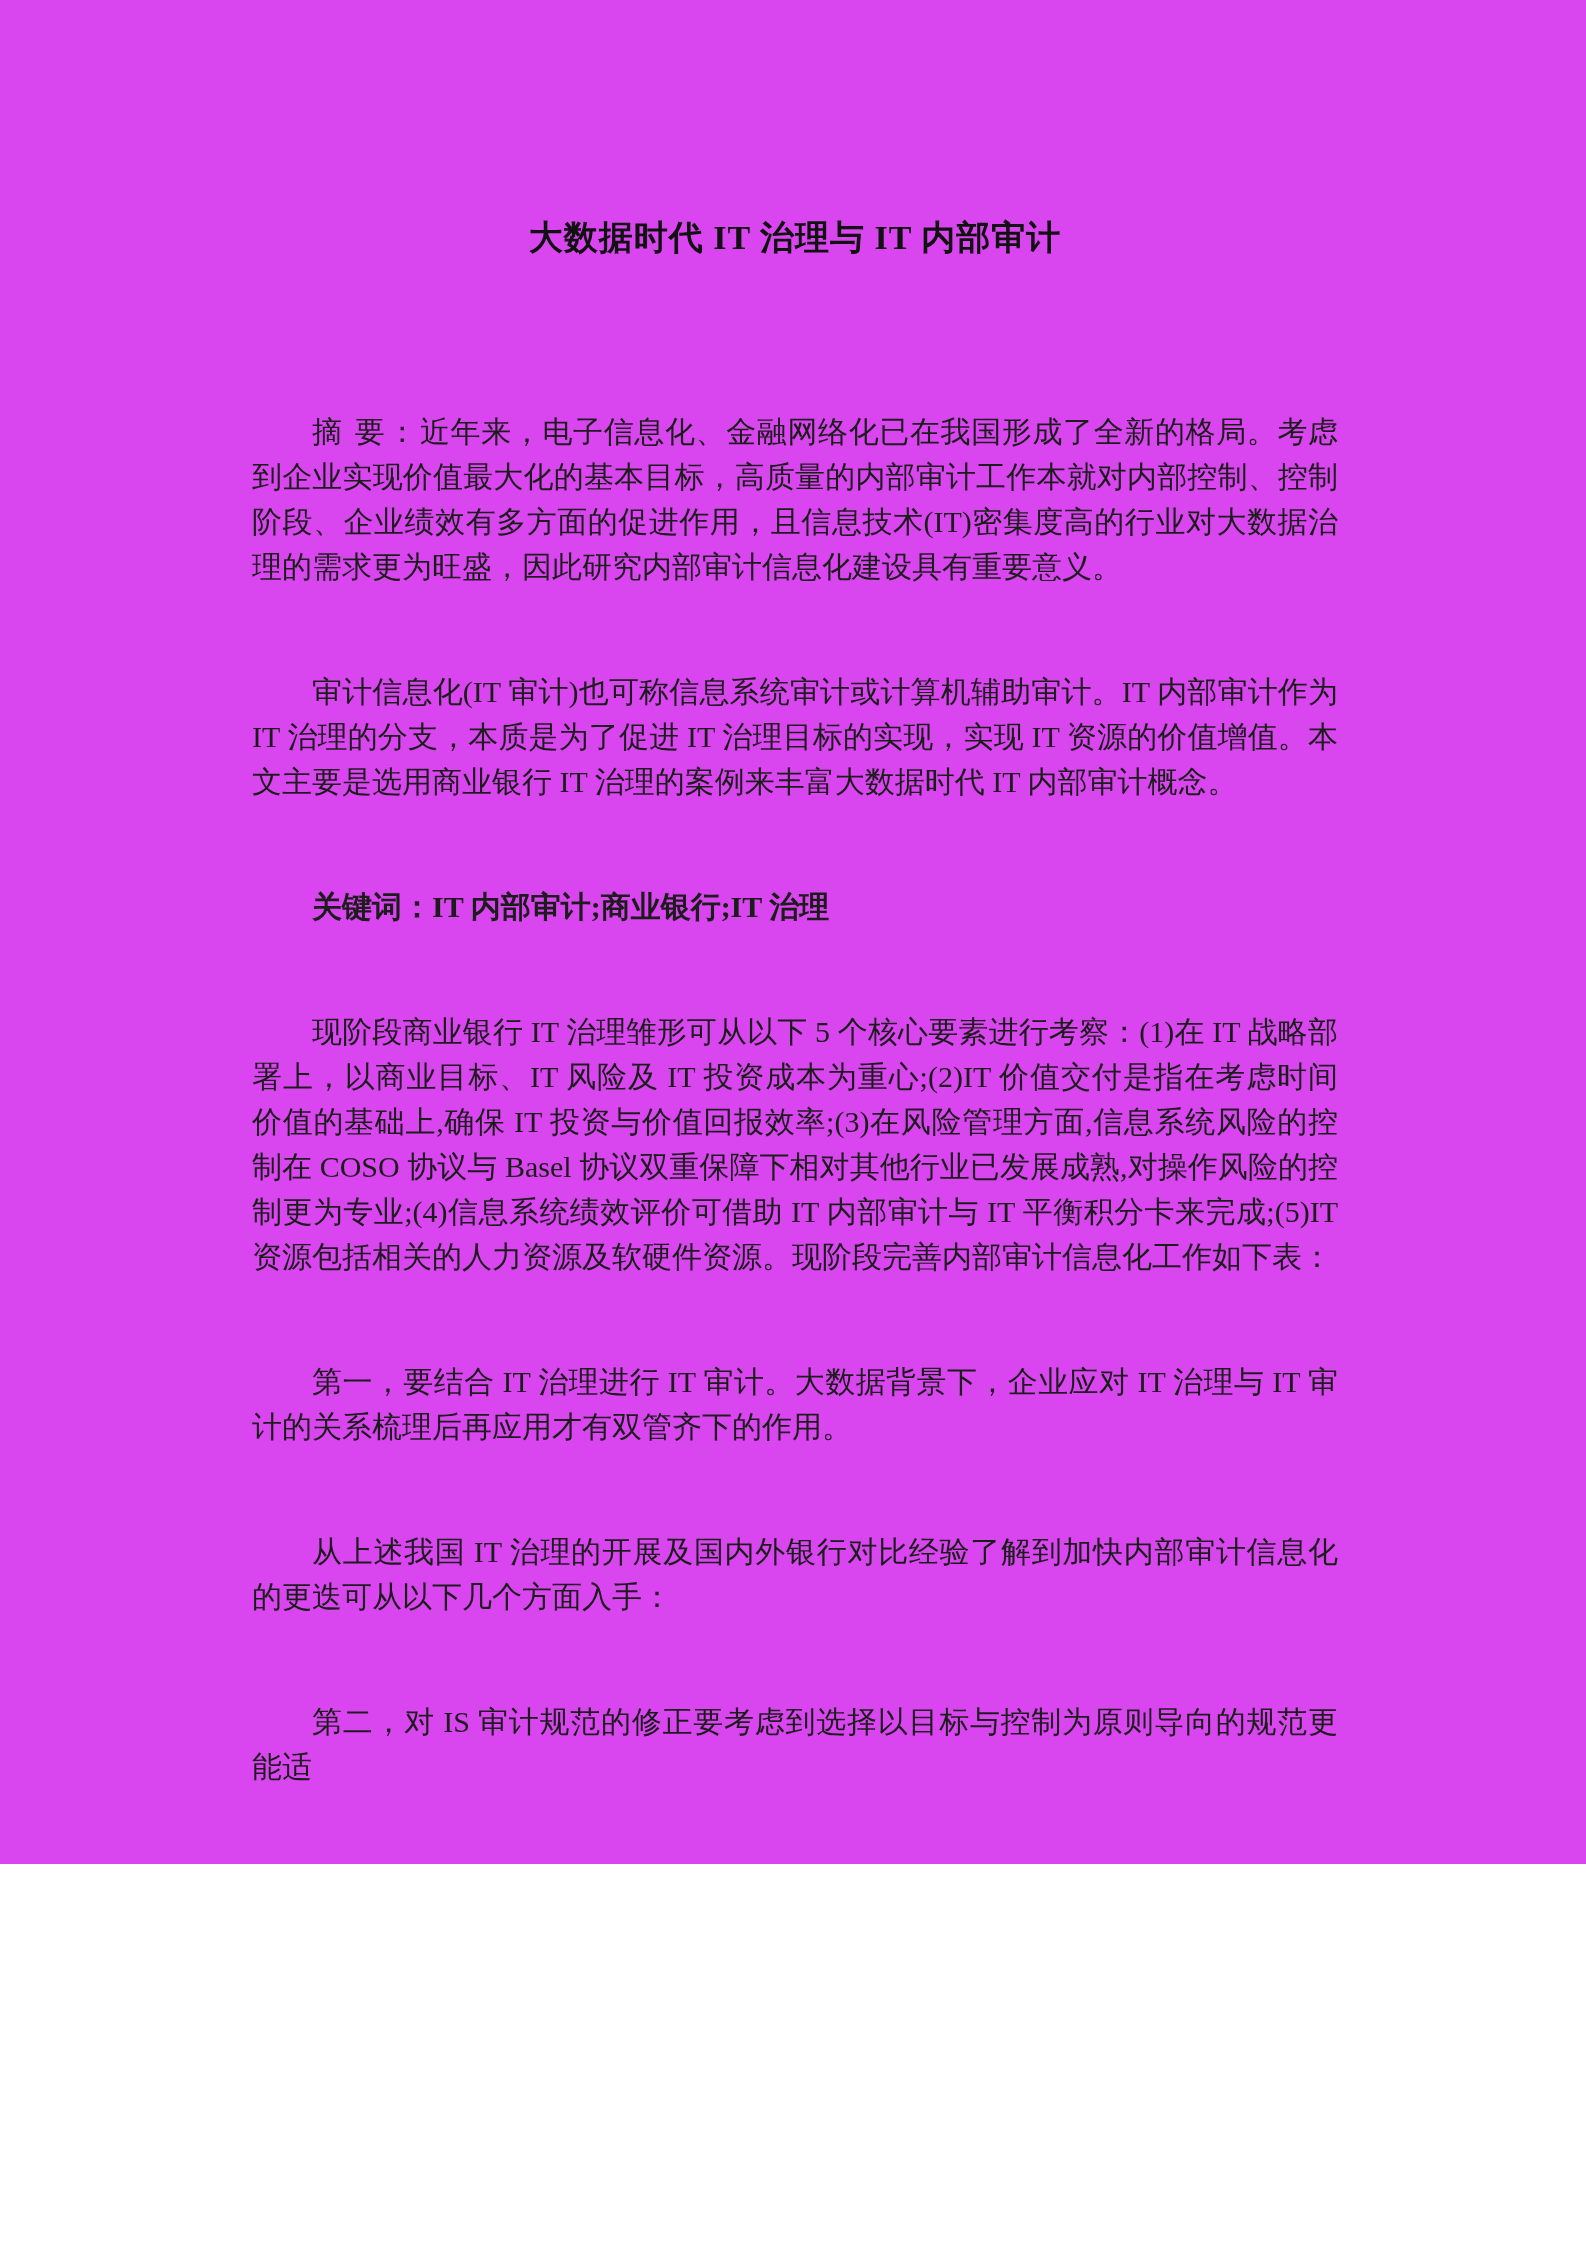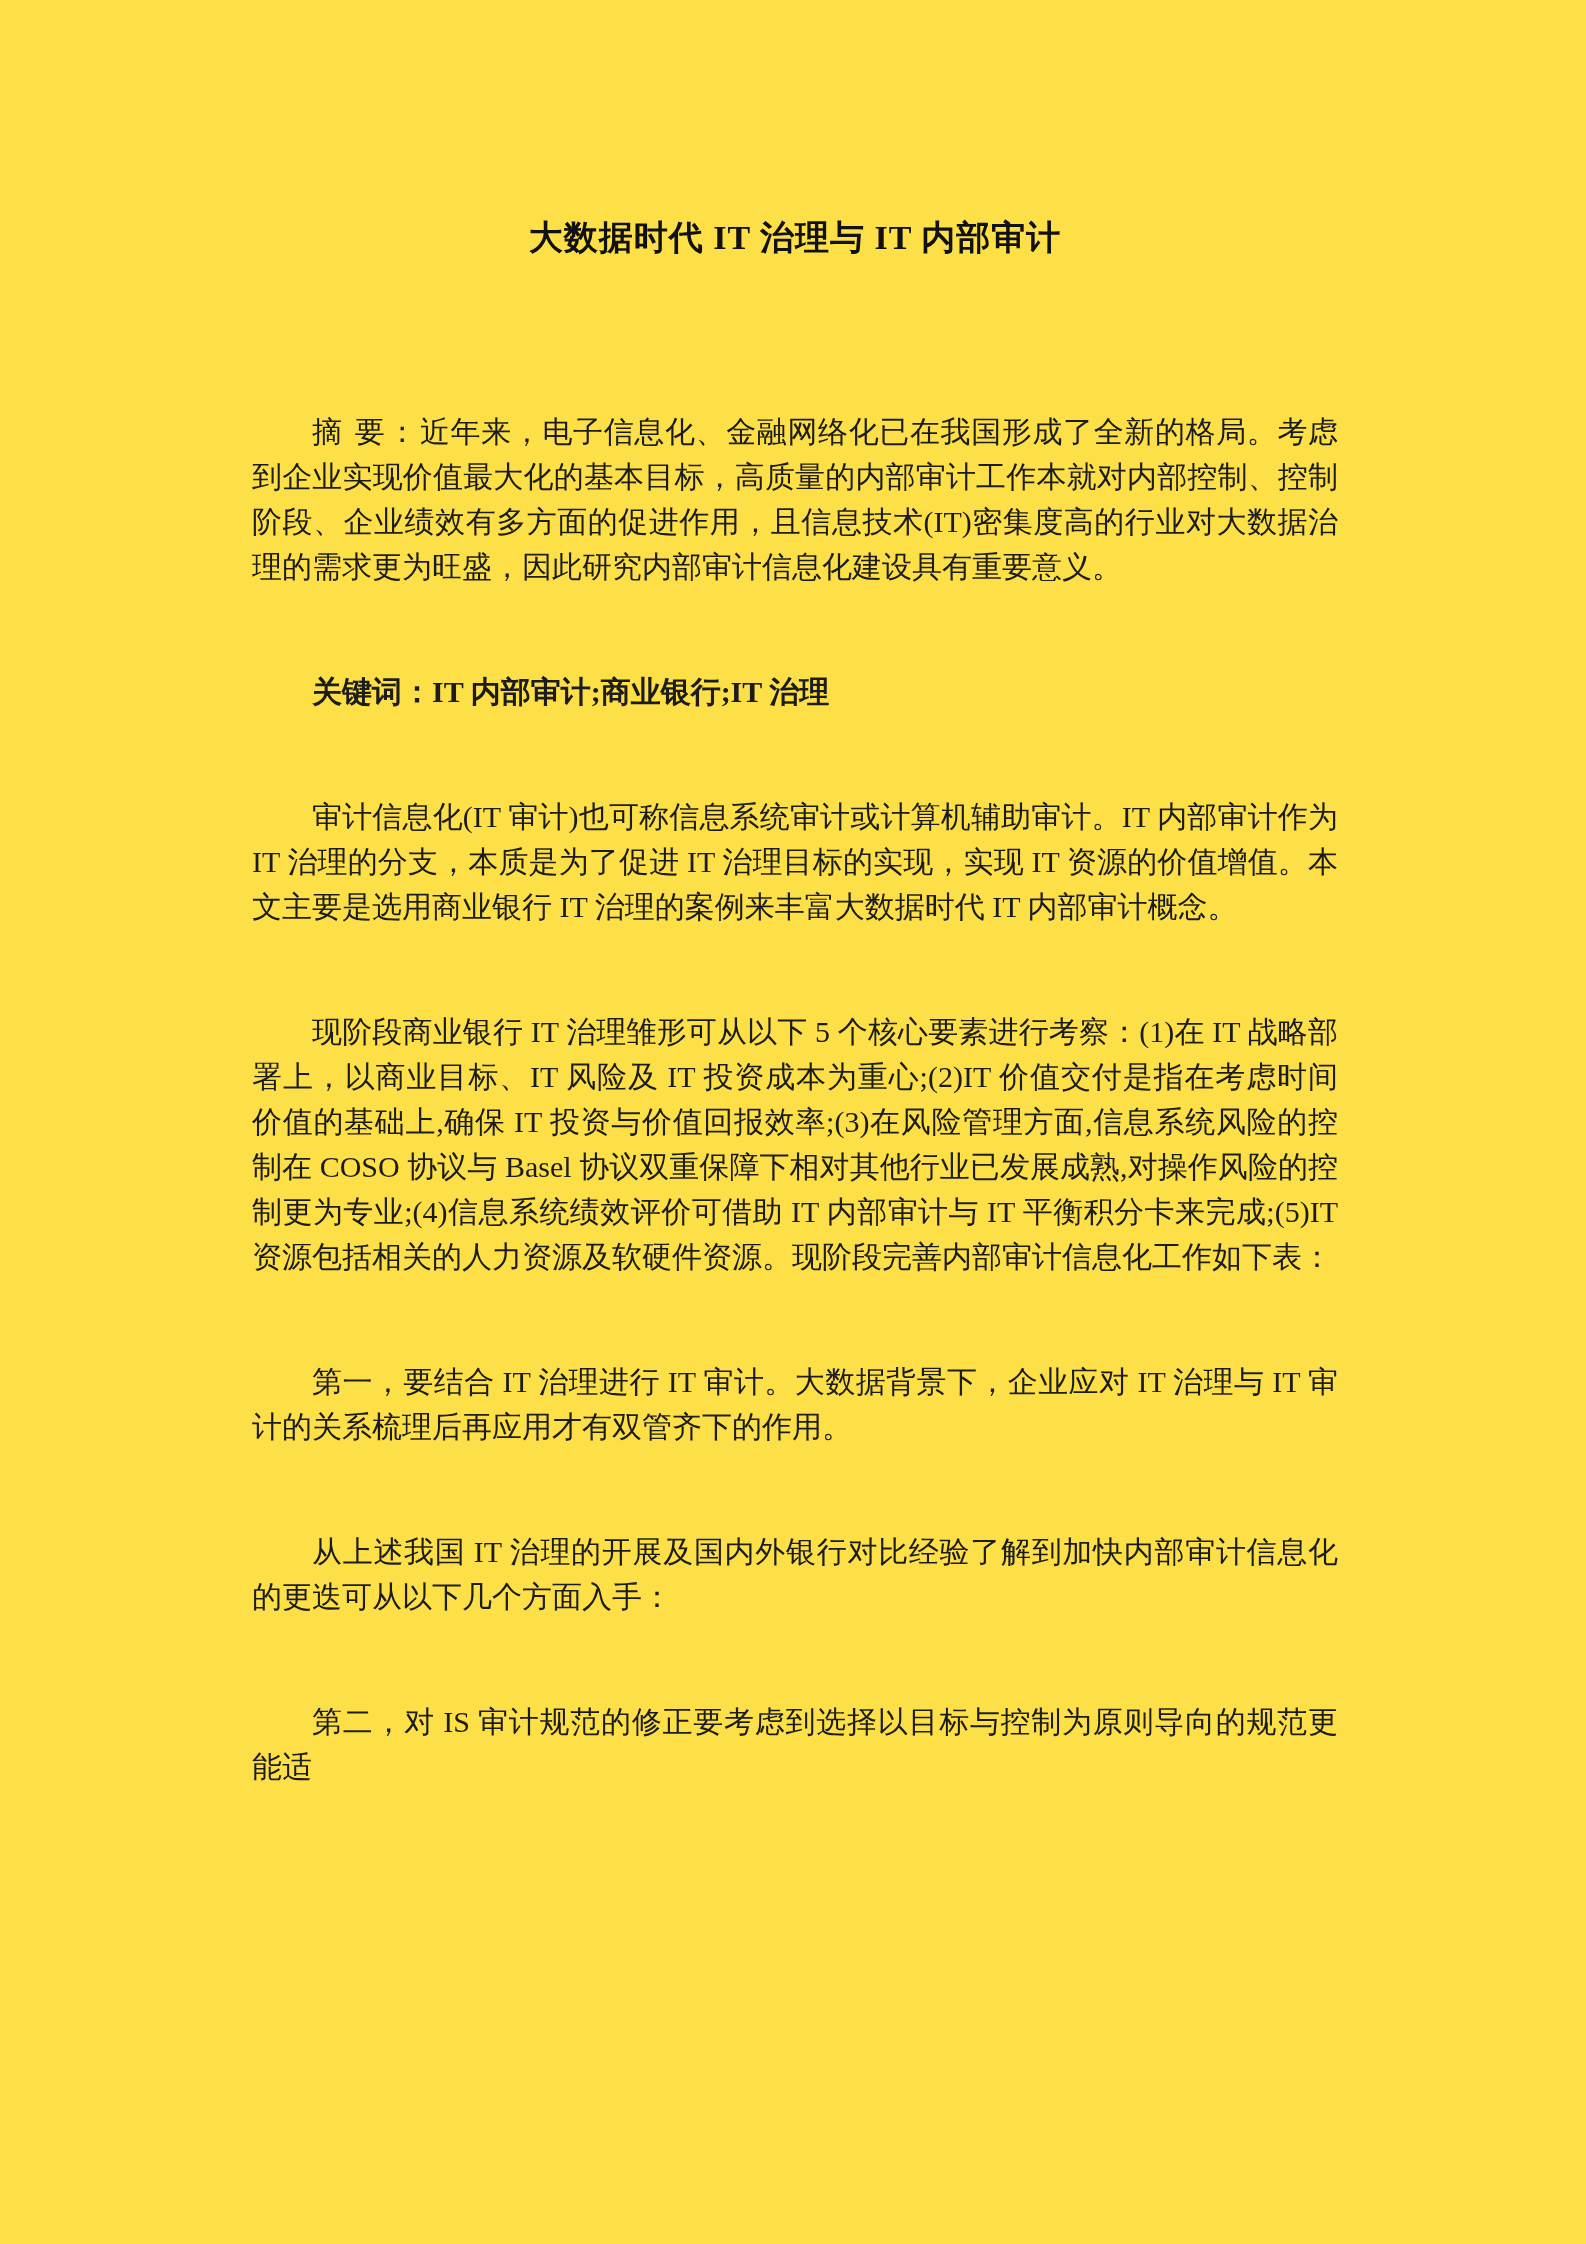--- a/index.html
+++ b/index.html
@@ -3,22 +3,22 @@
 <meta charset="utf-8">
 <style>
   html, body {
     margin: 0;
     padding: 0;
     background: #ffffff;
   }
   .page {
     position: relative;
     width: 1586px;
-    height: 2244px;
-    background: #fde047;
+    height: 1864px;
+    background: #d946ef;
     color: #1a1a1a;
     font-family: "Liberation Serif", "DejaVu Serif", serif;
     overflow: hidden;
     box-sizing: border-box;
     padding: 215px 248px 0 252px;
   }
   .doc-title {
     font-size: 34px;
     font-weight: bold;
     text-align: center;
@@ -47,23 +47,23 @@
 <body>
 
 <div class="page">
 
   <h1 class="doc-title">大数据时代 IT 治理与 IT 内部审计</h1>
 
   <p class="para">
     <span class="abstract-label">摘 要：</span><span>近年来，电子信息化、金融网络化已在我国形成了全新的格局。考虑到企业实现价值最大化的基本目标，高质量的内部审计工作本就对内部控制、控制阶段、企业绩效有多方面的促进作用，且信息技术(IT)密集度高的行业对大数据治理的需求更为旺盛，因此研究内部审计信息化建设具有重要意义。</span>
   </p>
 
+  <p class="para">审计信息化(IT 审计)也可称信息系统审计或计算机辅助审计。IT 内部审计作为 IT 治理的分支，本质是为了促进 IT 治理目标的实现，实现 IT 资源的价值增值。本文主要是选用商业银行 IT 治理的案例来丰富大数据时代 IT 内部审计概念。</p>
+
   <p class="para bold">关键词：IT 内部审计;商业银行;IT 治理</p>
-
-  <p class="para">审计信息化(IT 审计)也可称信息系统审计或计算机辅助审计。IT 内部审计作为 IT 治理的分支，本质是为了促进 IT 治理目标的实现，实现 IT 资源的价值增值。本文主要是选用商业银行 IT 治理的案例来丰富大数据时代 IT 内部审计概念。</p>
 
   <p class="para">现阶段商业银行 IT 治理雏形可从以下 5 个核心要素进行考察：(1)在 IT 战略部署上，以商业目标、IT 风险及 IT 投资成本为重心;(2)IT 价值交付是指在考虑时间价值的基础上,确保 IT 投资与价值回报效率;(3)在风险管理方面,信息系统风险的控制在 COSO 协议与 Basel 协议双重保障下相对其他行业已发展成熟,对操作风险的控制更为专业;(4)信息系统绩效评价可借助 IT 内部审计与 IT 平衡积分卡来完成;(5)IT 资源包括相关的人力资源及软硬件资源。现阶段完善内部审计信息化工作如下表：</p>
 
 
   <p class="para">第一，要结合 IT 治理进行 IT 审计。大数据背景下，企业应对 IT 治理与 IT 审计的关系梳理后再应用才有双管齐下的作用。</p>
 
   <p class="para">从上述我国 IT 治理的开展及国内外银行对比经验了解到加快内部审计信息化的更迭可从以下几个方面入手：</p>
 
   <p class="para">第二，对 IS 审计规范的修正要考虑到选择以目标与控制为原则导向的规范更能适</p>
 

